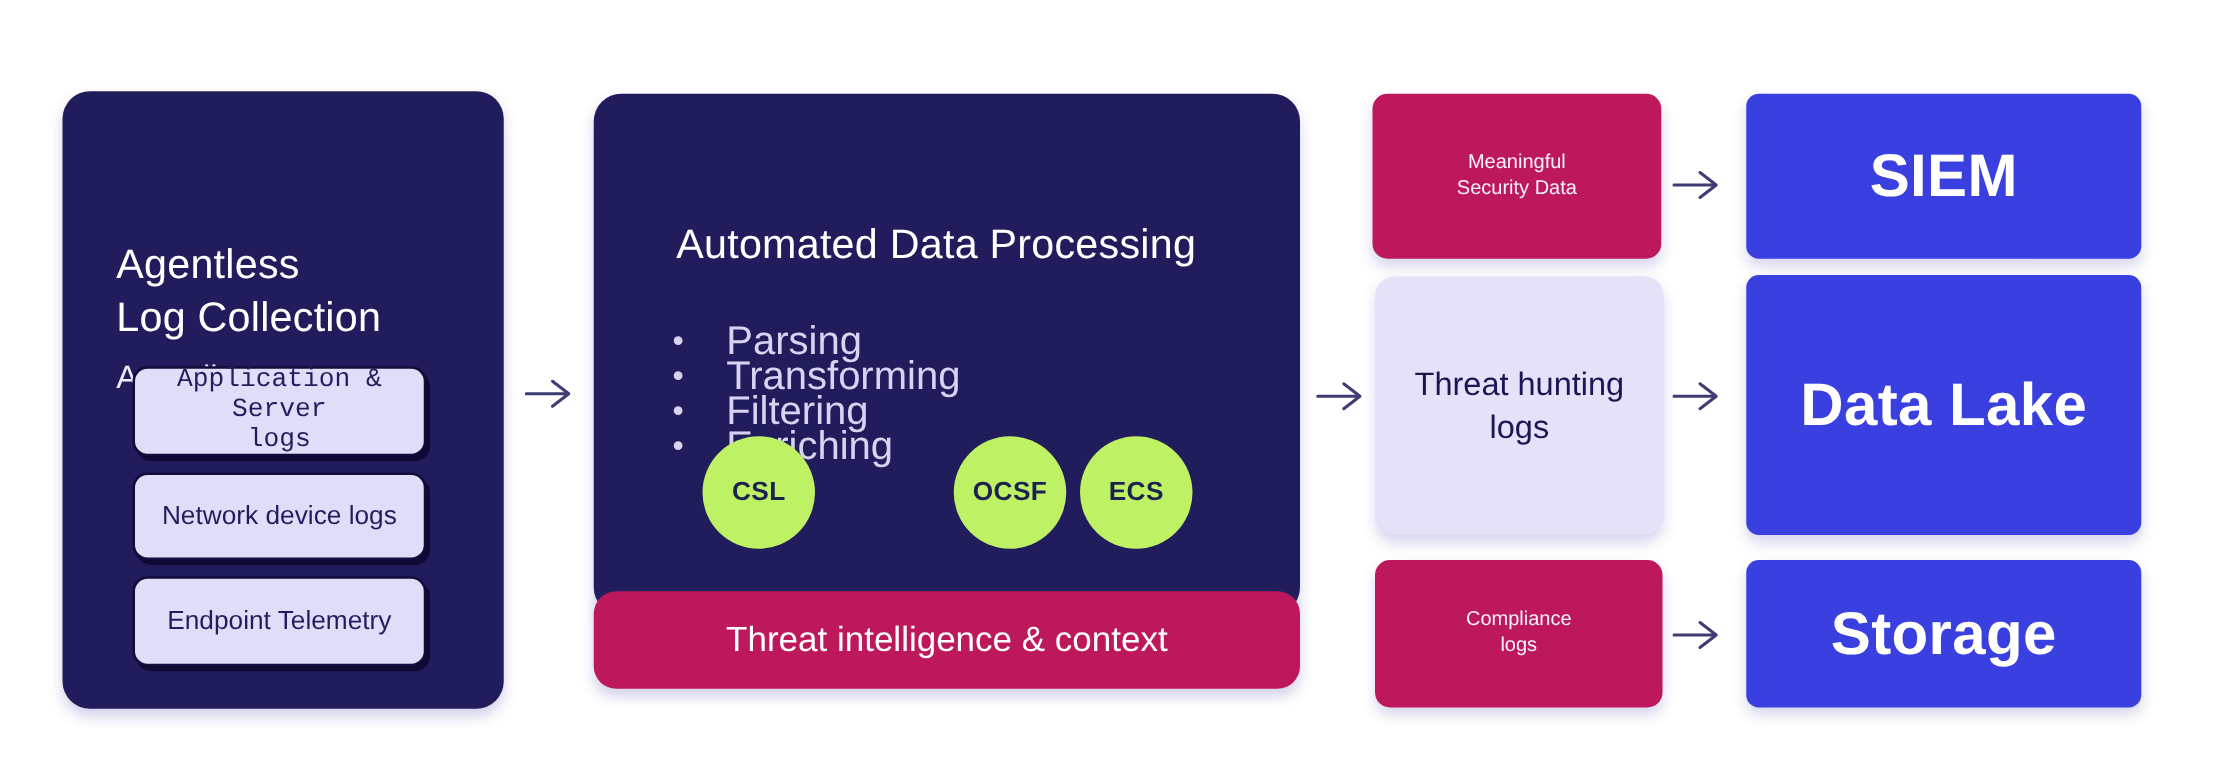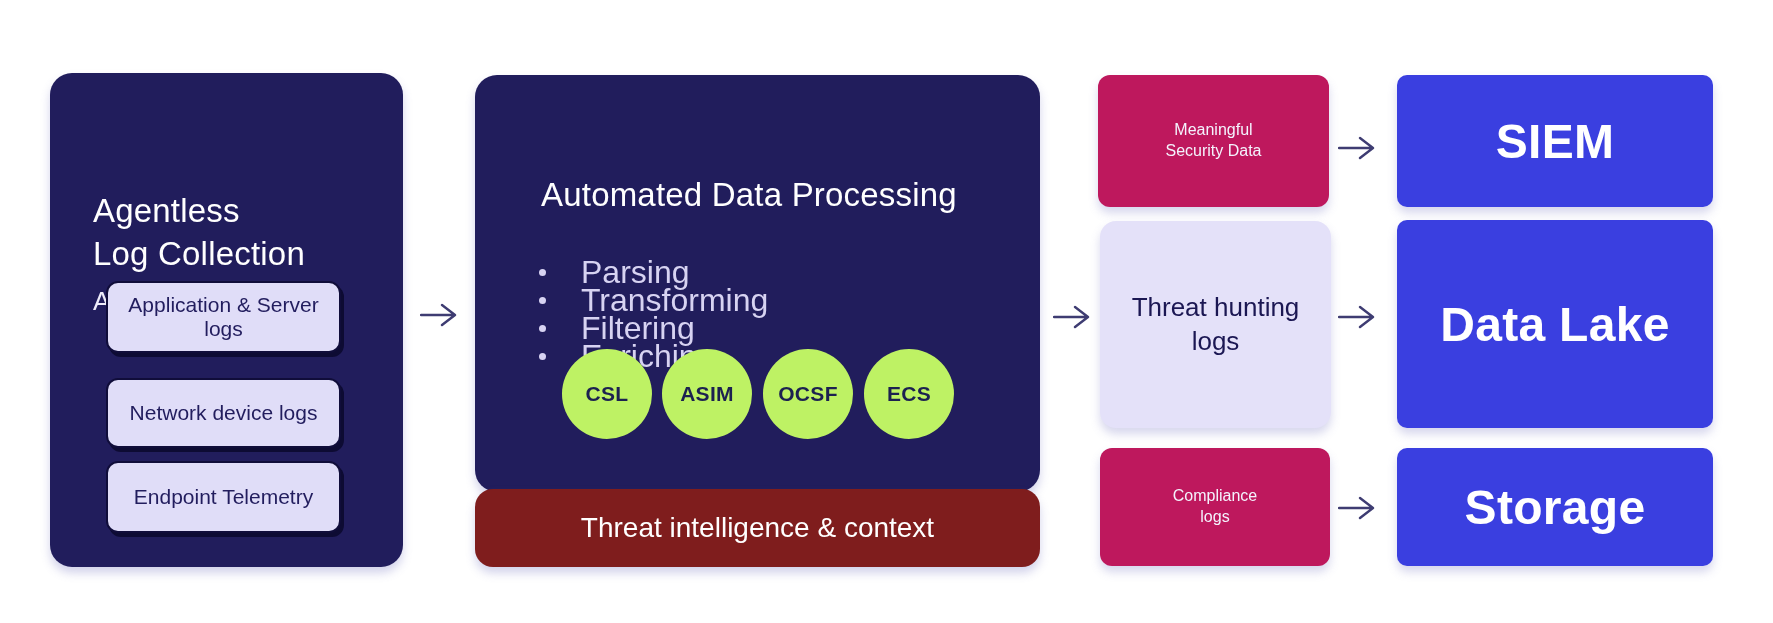--- a/index.html
+++ b/index.html
@@ -41,21 +41,21 @@
   .chip{
     position:absolute;left:56px;width:231px;
     background:#e0ddf8;
     border:2px solid #100d3a;
     border-radius:12px;
     box-shadow:3px 4px 0 #0d0b33;
     display:flex;align-items:center;justify-content:center;
     text-align:center;
     color:#221d5e;font-size:21px;font-weight:500;line-height:1.15;
   }
-  #chip-0{top:208px;height:68px;}
+  #chip-0{top:220px;height:68px;font-family:Liberation Mono, monospace;}
   #chip-1{top:305px;height:66px;}
   #chip-2{top:388px;height:68px;}
 
   
   #bullet-list{position:absolute;left:60px;top:183px;}
   .bullet-row{
     display:flex;align-items:center;
     height:28px;
     color:#d7d3f2;font-size:32px;
   }
@@ -74,22 +74,22 @@
     display:flex;align-items:center;justify-content:center;
     color:#1c2150;font-size:21px;font-weight:700;letter-spacing:.3px;
   }
   #circle-0{left:87px;}
   #circle-1{left:187px;}
   #circle-2{left:288px;}
   #circle-3{left:389px;}
 
   
   #banner{
-    position:absolute;left:0;top:414px;width:565px;height:78px;
-    background:#7f1d1d;border-radius:18px;
+    position:absolute;left:0;top:398px;width:565px;height:78px;
+    background:#be185d;border-radius:18px;
     display:flex;align-items:center;justify-content:center;
     color:#ffffff;font-size:28px;
     box-shadow:0 6px 10px rgba(110,110,190,.30);
   }
 
   
   .out-box{
     position:absolute;
     display:flex;align-items:center;justify-content:center;
     text-align:center;
@@ -160,21 +160,20 @@
         <span class="bullet-dot"></span>
         <span>Filtering</span>
       </div>
       <div class="bullet-row">
         <span class="bullet-dot"></span>
         <span>Enriching</span>
       </div>
     </div>
 
     <div class="schema-circle" id="circle-0">CSL</div>
-    <div class="schema-circle" id="circle-1">ASIM</div>
     <div class="schema-circle" id="circle-2">OCSF</div>
     <div class="schema-circle" id="circle-3">ECS</div>
 
     <div id="banner">Threat intelligence &amp; context</div>
   </div>
 
   <div class="out-box out-purple pre" id="out-0">Meaningful
 Security Data</div>
   <div class="out-box out-lavender pre" id="out-1">Threat hunting
 logs</div>

